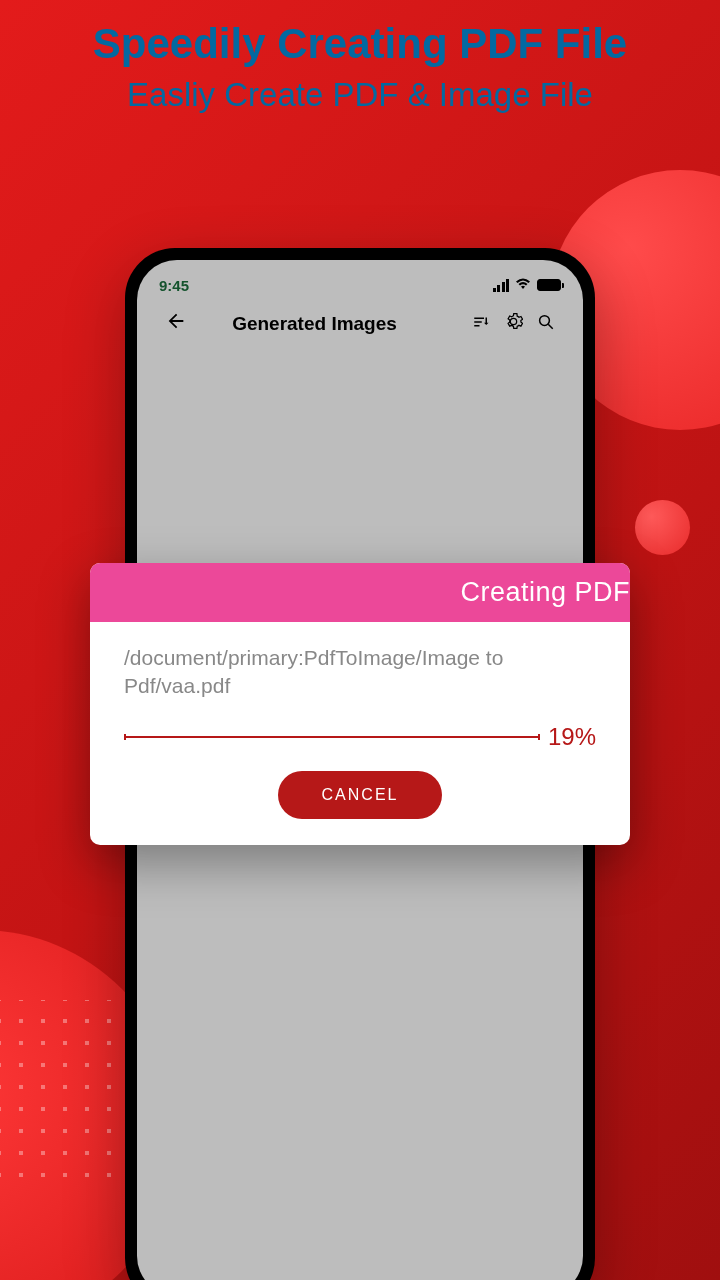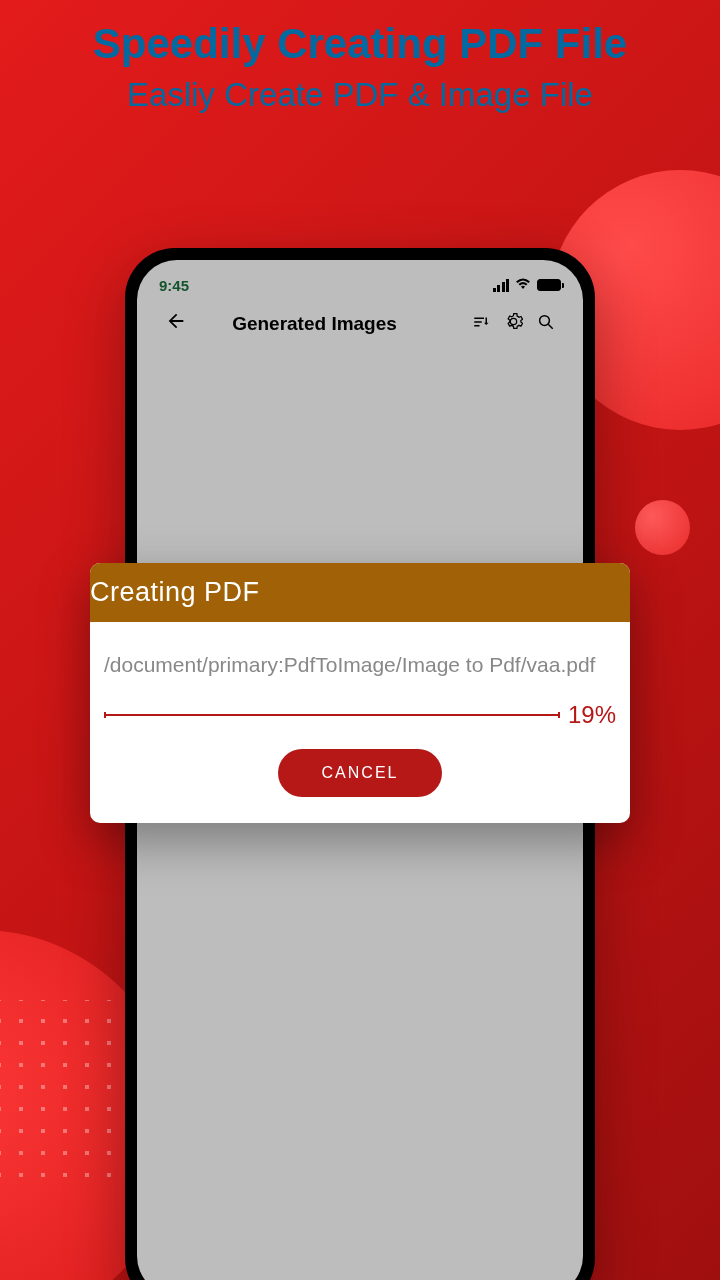--- a/index.html
+++ b/index.html
@@ -173,31 +173,30 @@
     left: 50%;
     transform: translateX(-50%);
     width: 540px;
     background: #fff;
     border-radius: 10px;
     box-shadow: 0 18px 50px rgba(0,0,0,0.35);
     z-index: 10;
     overflow: hidden;
   }
   .dialog-header {
-    background: #a16207;
+    background: #ec4899;
     color: #fff;
-    text-align: left;
+    text-align: right;
     padding: 14px 0;
     font-size: 27px;
     font-weight: 400;
     letter-spacing: 0.5px;
   }
   .dialog-body {
-    padding: 22px 14px 26px;
-    margin-top: 7px;
+    padding: 22px 34px 26px;
   }
   .file-path {
     color: #888;
     font-size: 21px;
     font-weight: 300;
     line-height: 1.35;
     margin-bottom: 22px;
     word-break: break-word;
   }
   .progress-row {

